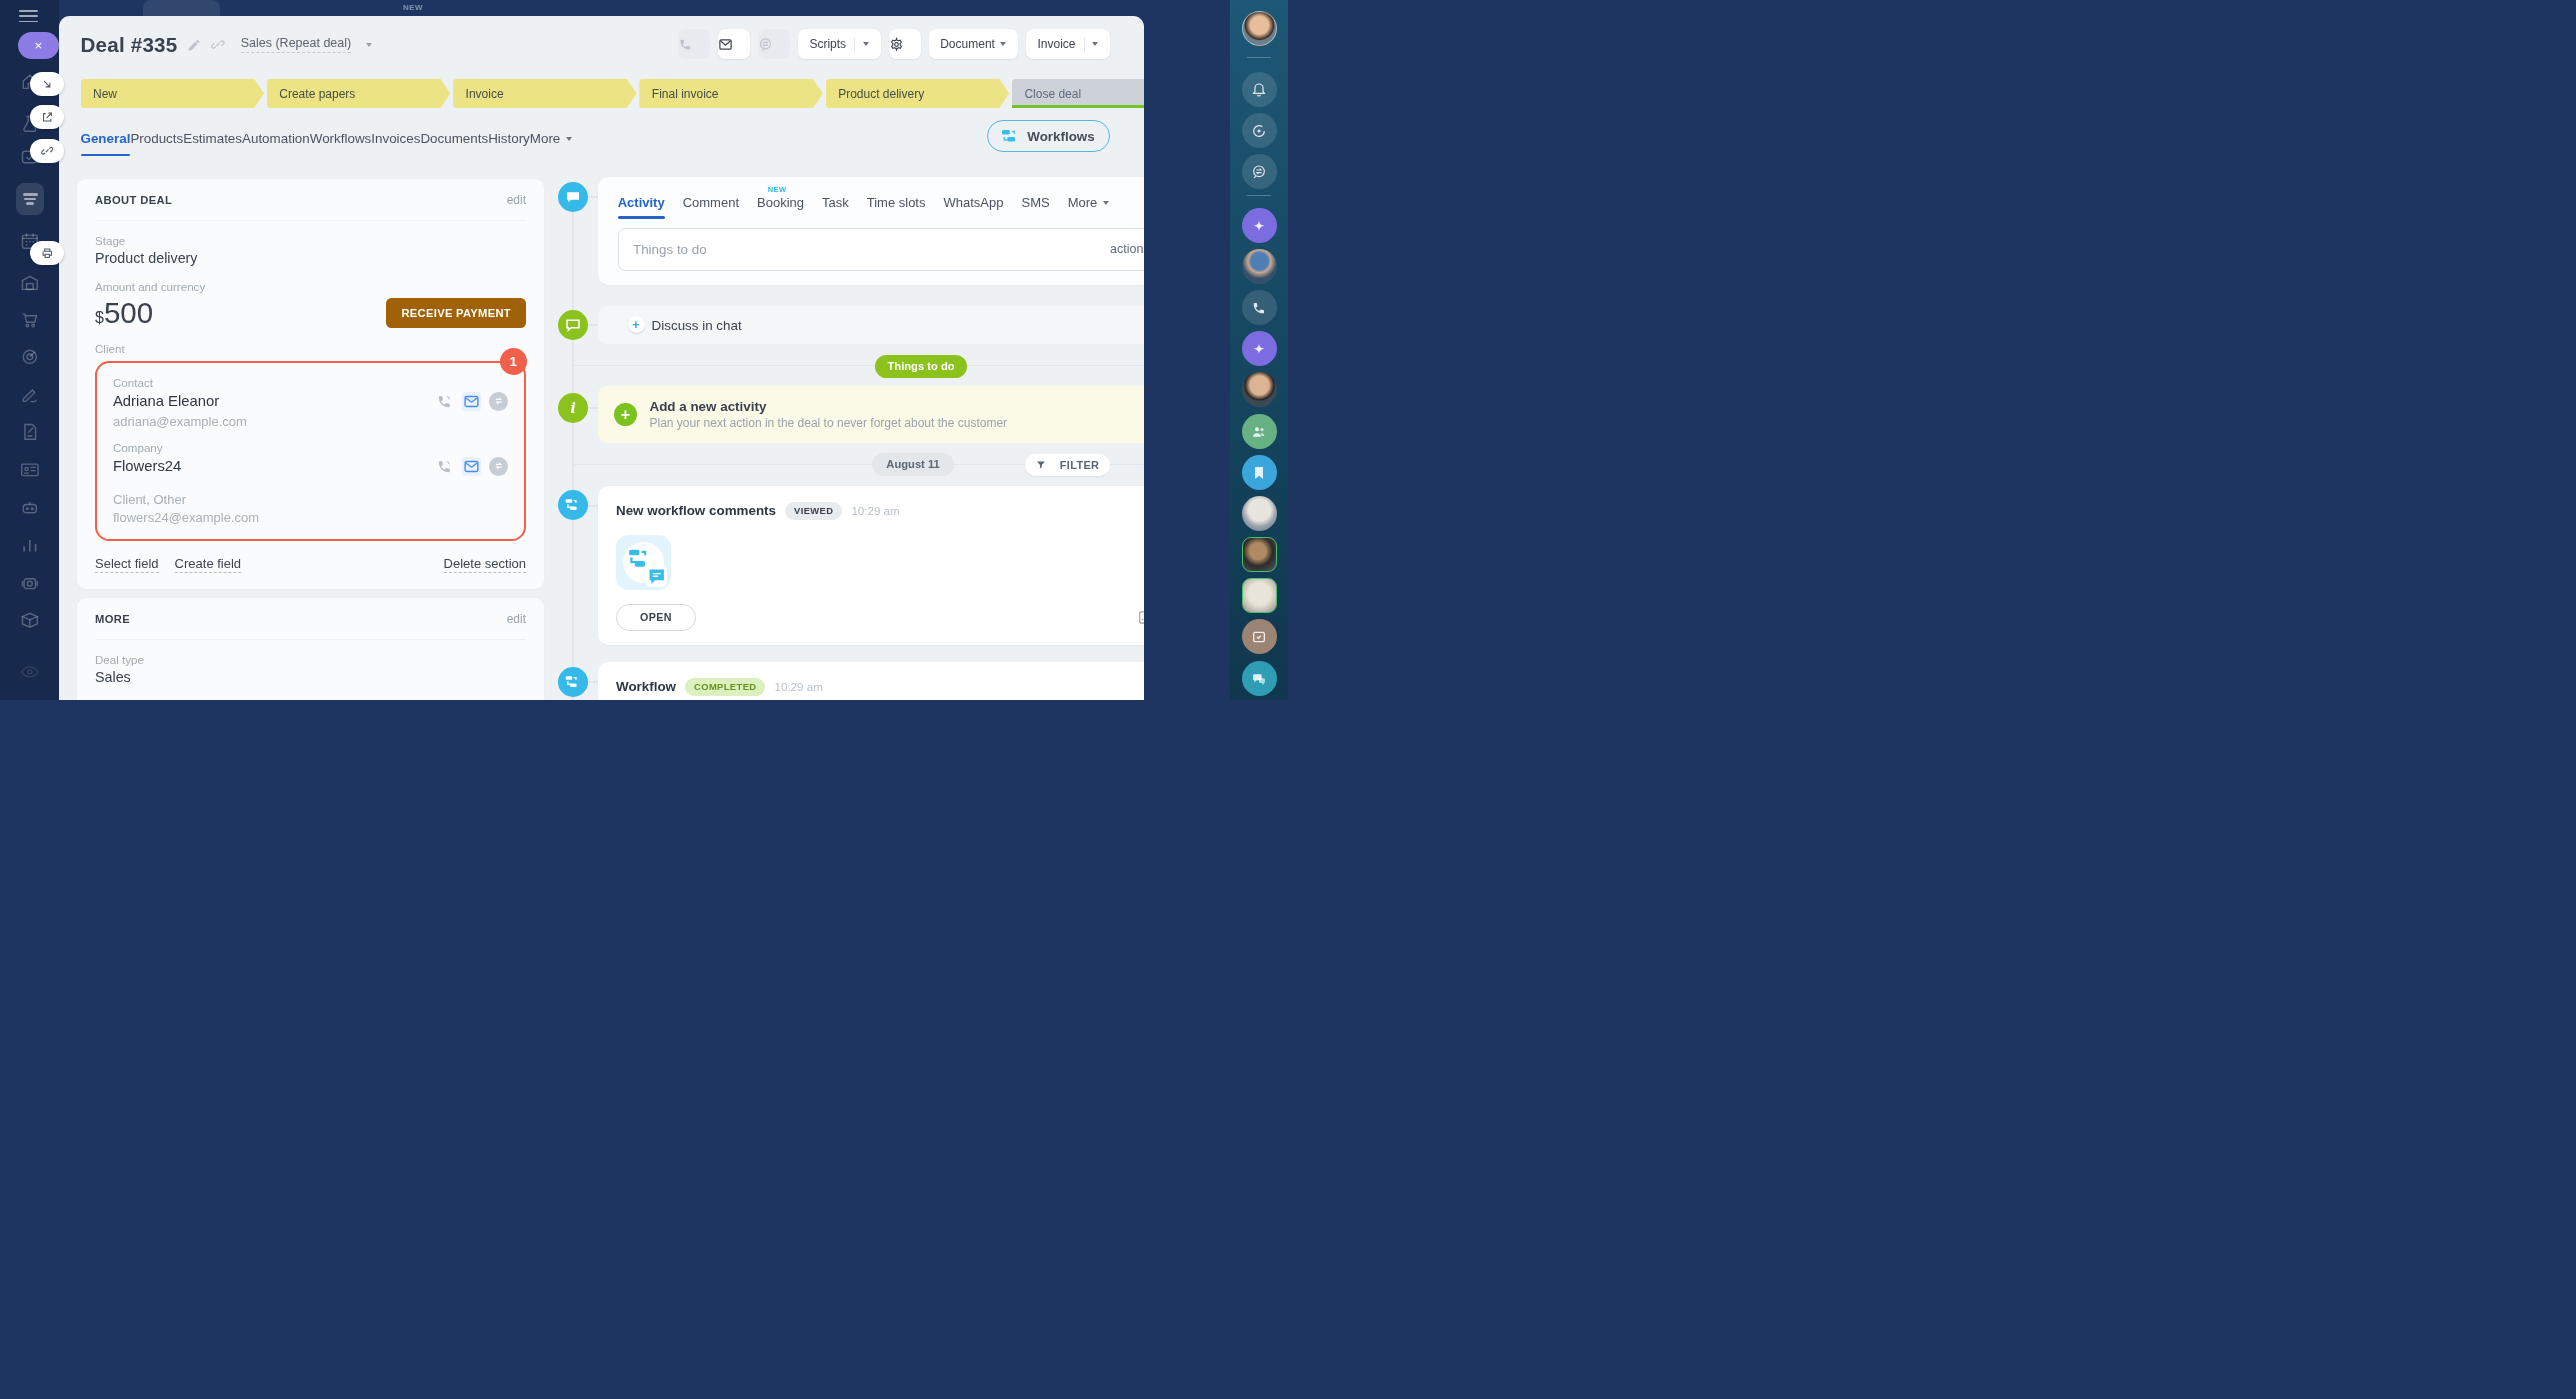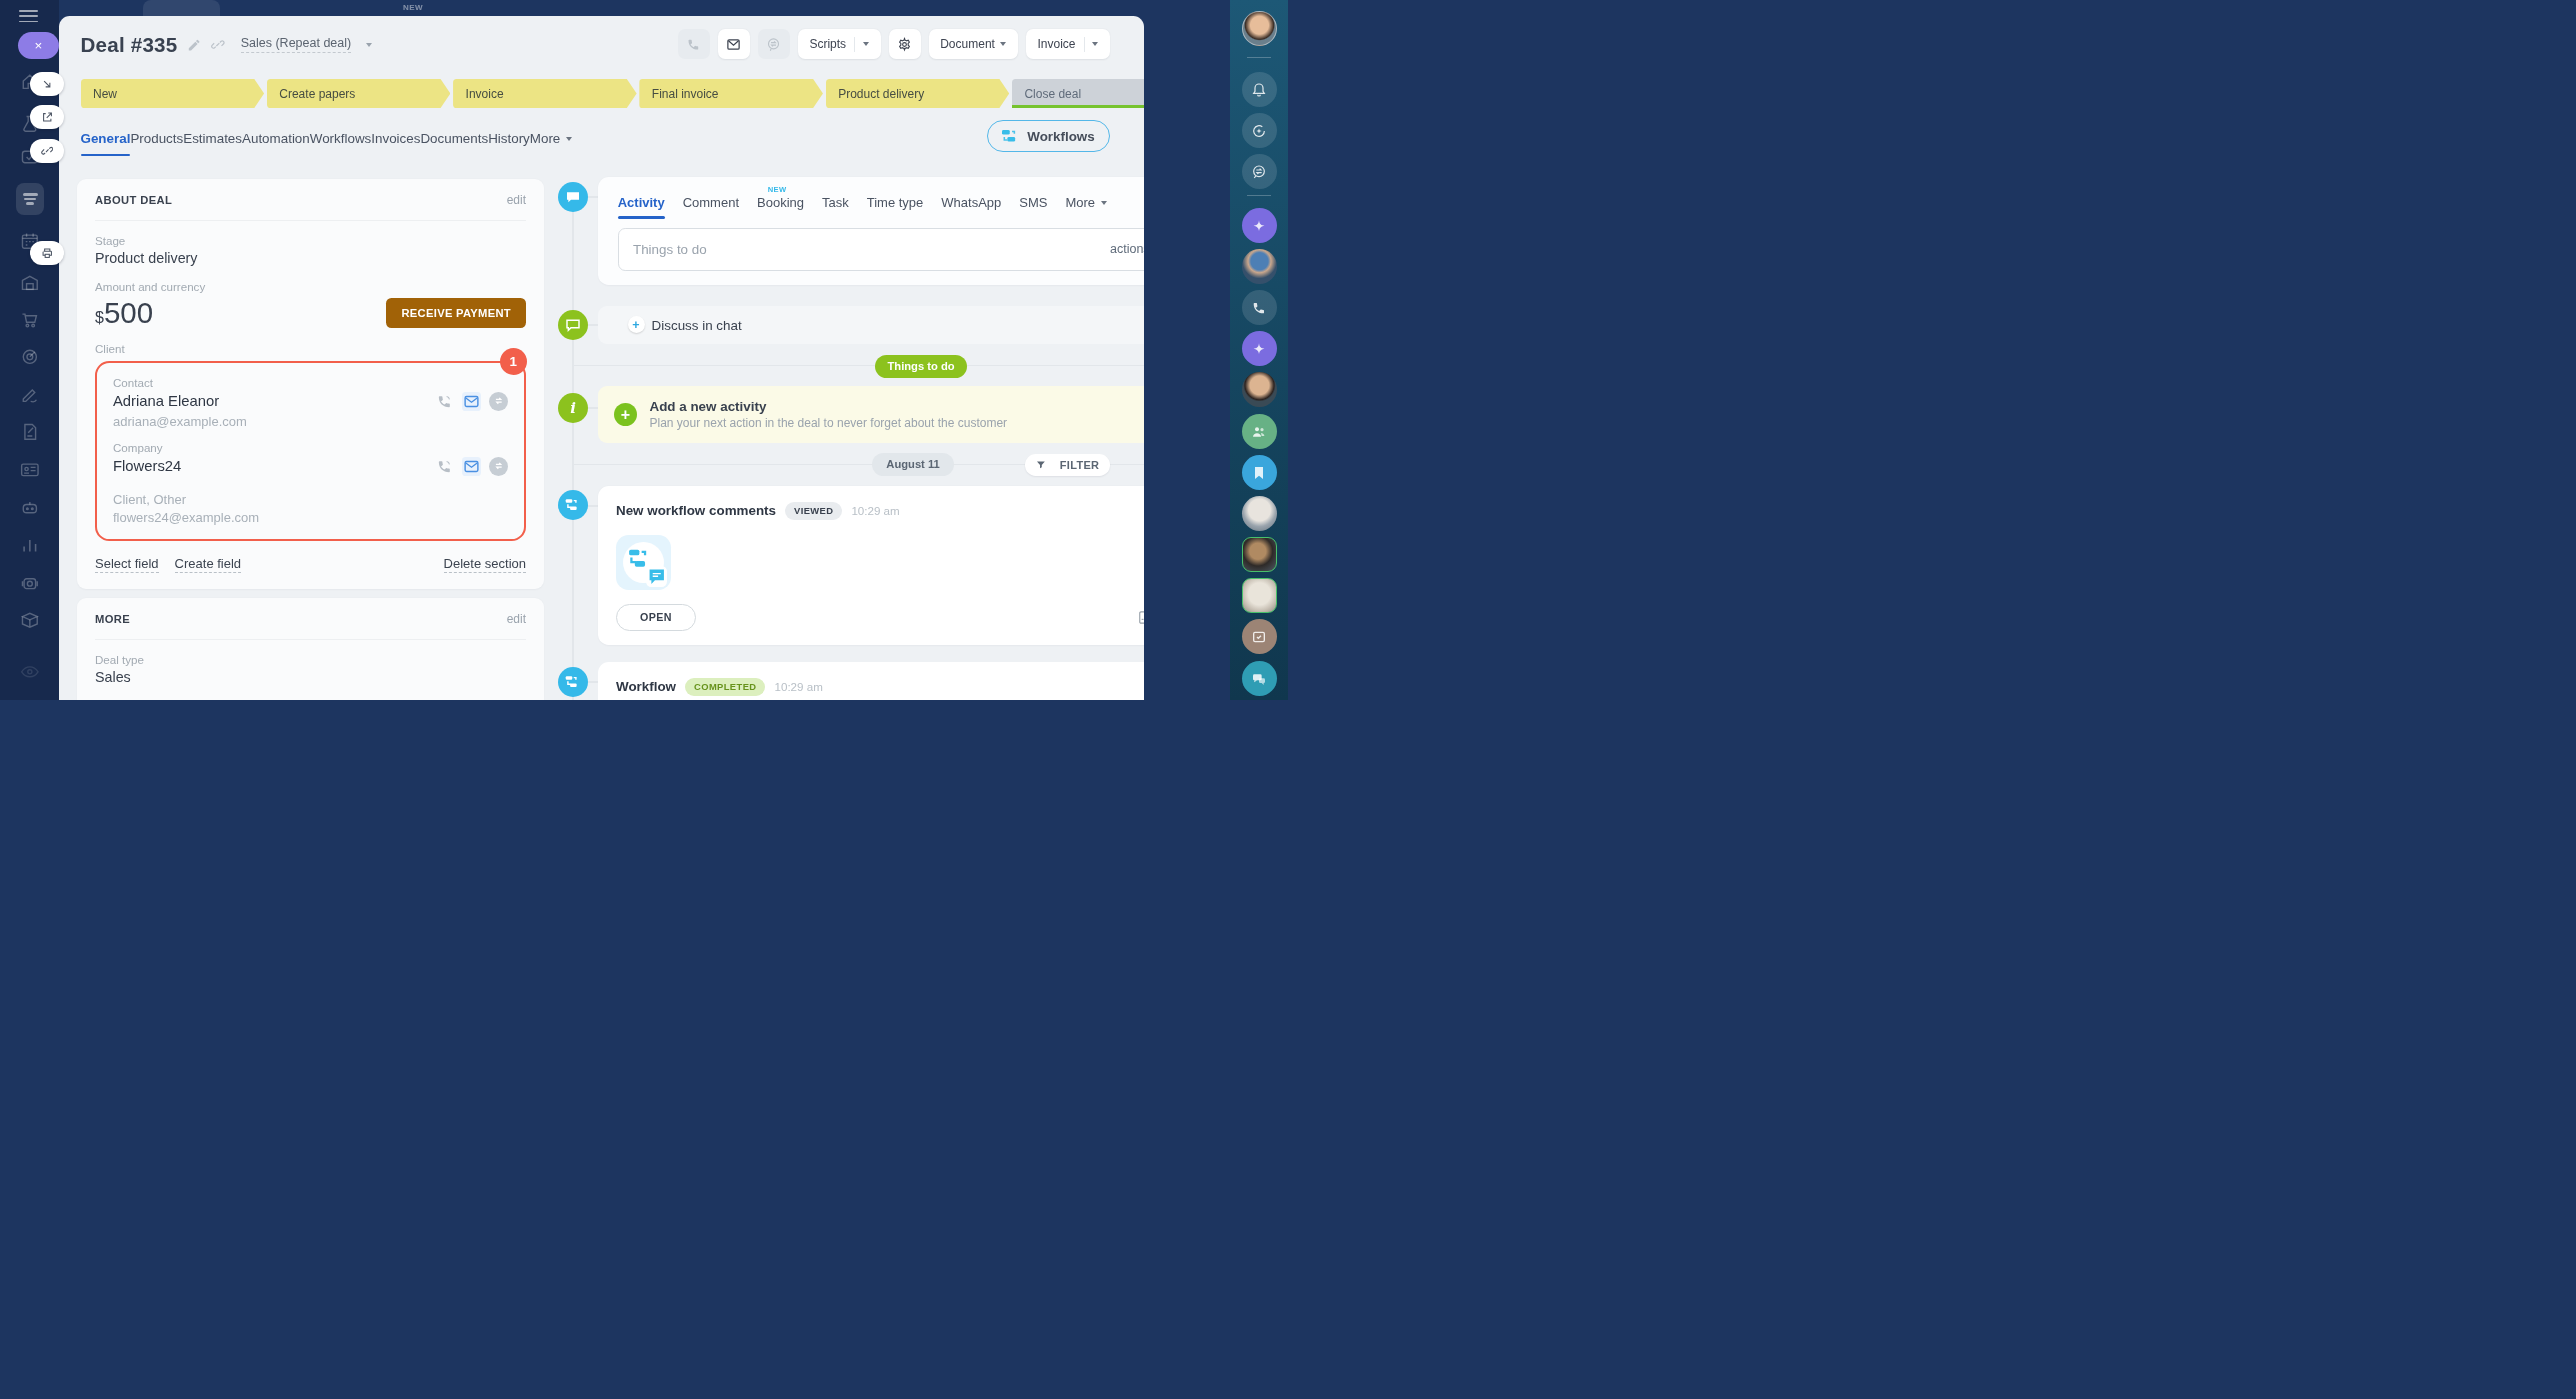--- a/index.html
+++ b/index.html
@@ -43,21 +43,21 @@
 
   .hd-row { left:21.5px; top:14.3px; height:29px; display:flex; align-items:center; gap:9.8px; }
   .hd-title { font-size:20.6px; font-weight:bold; color:#394250; letter-spacing:0.2px; }
   .hd-ic { color:#bcc3ca; width:14.3px; height:14.3px; }
   .hd-ic svg { width:14.3px; height:14.3px; }
   .hd-pipe { font-size:12.5px; color:#5b6470; border-bottom:0.9px dashed #c3c9cf; padding-bottom:1.8px; margin-left:5.4px; }
   .caret { display:inline-block; width:0; height:0; border-left:3.6px solid transparent; border-right:3.6px solid transparent;
            border-top:4.5px solid #9aa3ad; margin-left:5.4px; vertical-align:middle; }
   .hd-actions { right:34px; top:13.4px; display:flex; gap:8px; align-items:center; }
   .hbtn { height:30px; border-radius:7.2px; background:#fff; box-shadow:0 0.9px 1.8px rgba(16,24,40,.08);
-          display:flex; align-items:center; justify-content:center; color:#3e4451; font-size:12px; padding:0 11.6px; }
+          display:flex; align-items:center; color:#3e4451; font-size:12px; padding:0 11.6px; }
   .hbtn svg { width:15px; height:15px; }
   .hbtn.icon { width:32px; padding:0; }
   .hbtn.disabled { background:#e7ebef; box-shadow:none; color:#bcc3ca; }
   .hdiv { width:0.9px; height:14.3px; background:#e4e8ec; margin:0 8px; }
 
   
   .stages { left:21.5px; top:63px; width:1115px; height:29px; display:flex; gap:2.7px; }
   .stage { flex:1; position:relative; background:#ece484; color:#464d42; font-size:12px;
            display:flex; align-items:center; padding-left:12.5px;
            clip-path:polygon(0 0, calc(100% - 9.8px) 0, 100% 50%, calc(100% - 9.8px) 100%, 0 100%); border-radius:3.6px; }
@@ -592,21 +592,21 @@
           </g>
         </svg>
       </div>
 
     <div class="abs acard">
       <div class="atabs">
         <span class="atab active">Activity</span>
         <span class="atab">Comment</span>
         <span class="atab"><span class="newtag">NEW</span><span>Booking</span></span>
         <span class="atab">Task</span>
-        <span class="atab">Time type</span>
+        <span class="atab">Time slots</span>
         <span class="atab">WhatsApp</span>
         <span class="atab">SMS</span>
         <span class="atab"><span>More</span><span class="caret" style="border-top-color:#6b7480"></span></span>
       </div>
       <div class="todo">
         <input placeholder="Things to do" style="">
         <span class="actions-dd"><span>actions</span><span class="caret" style="border-top-color:#8a939c"></span></span>
       </div>
     </div>
 

